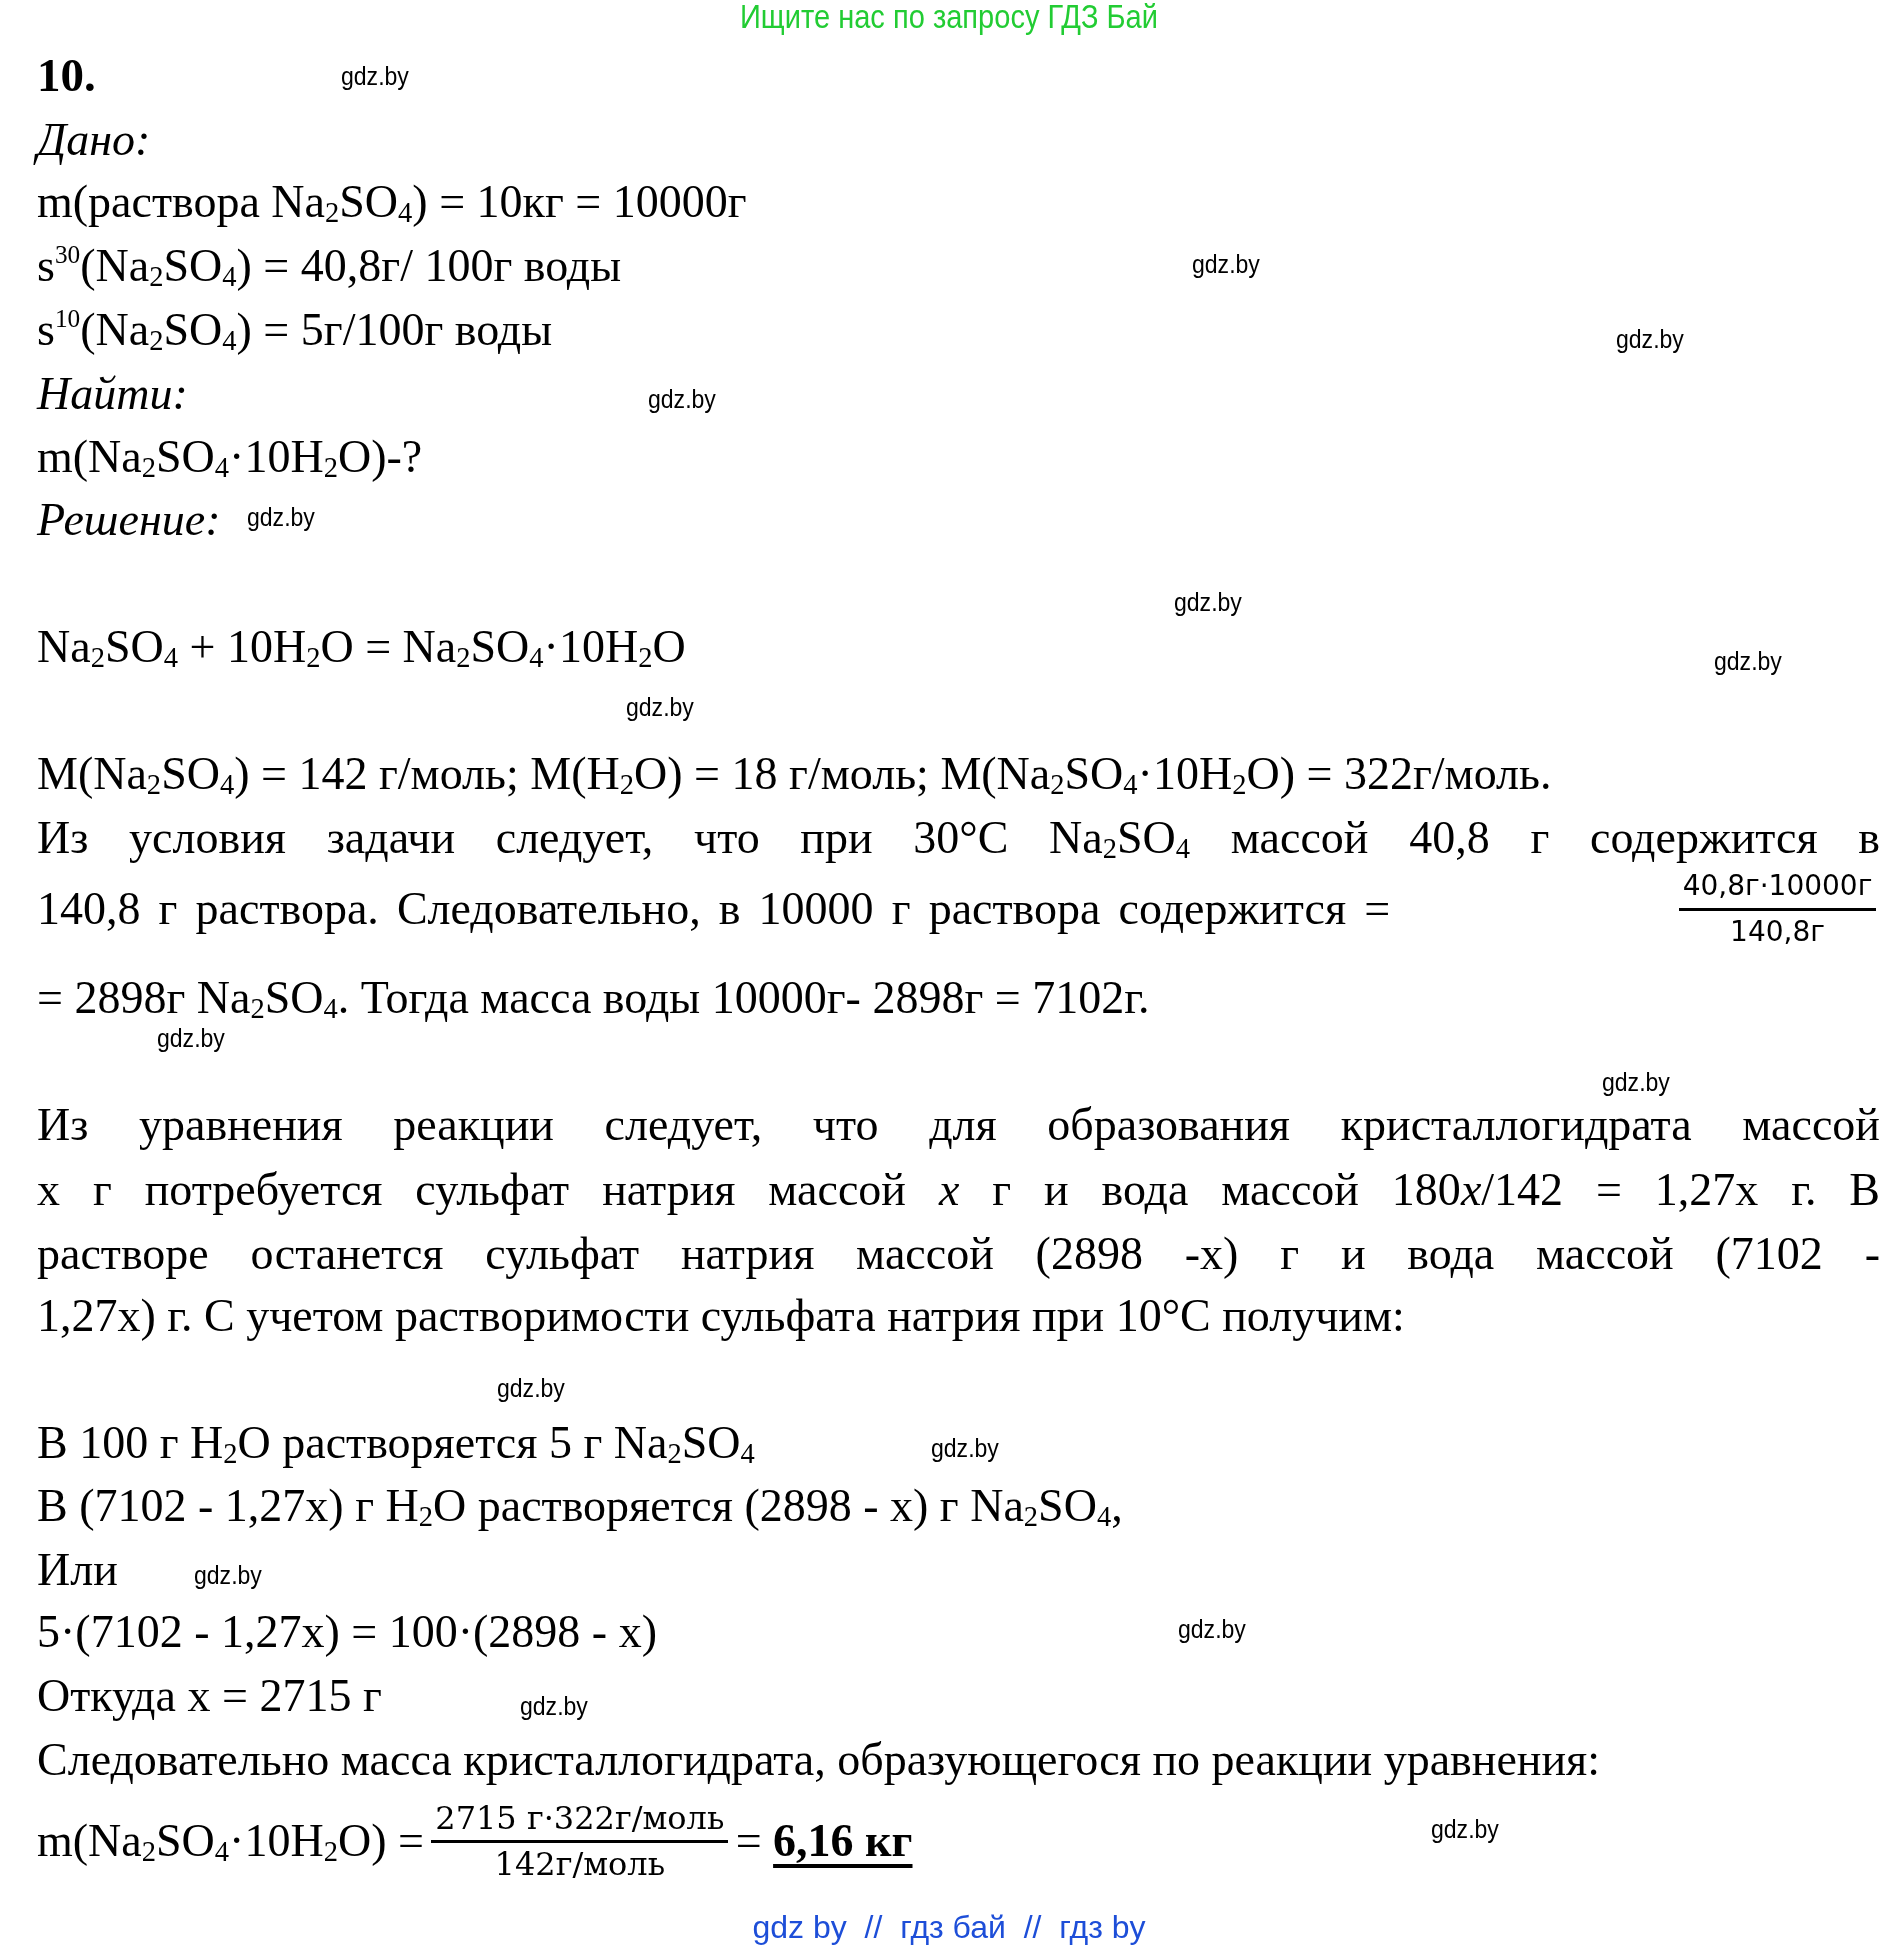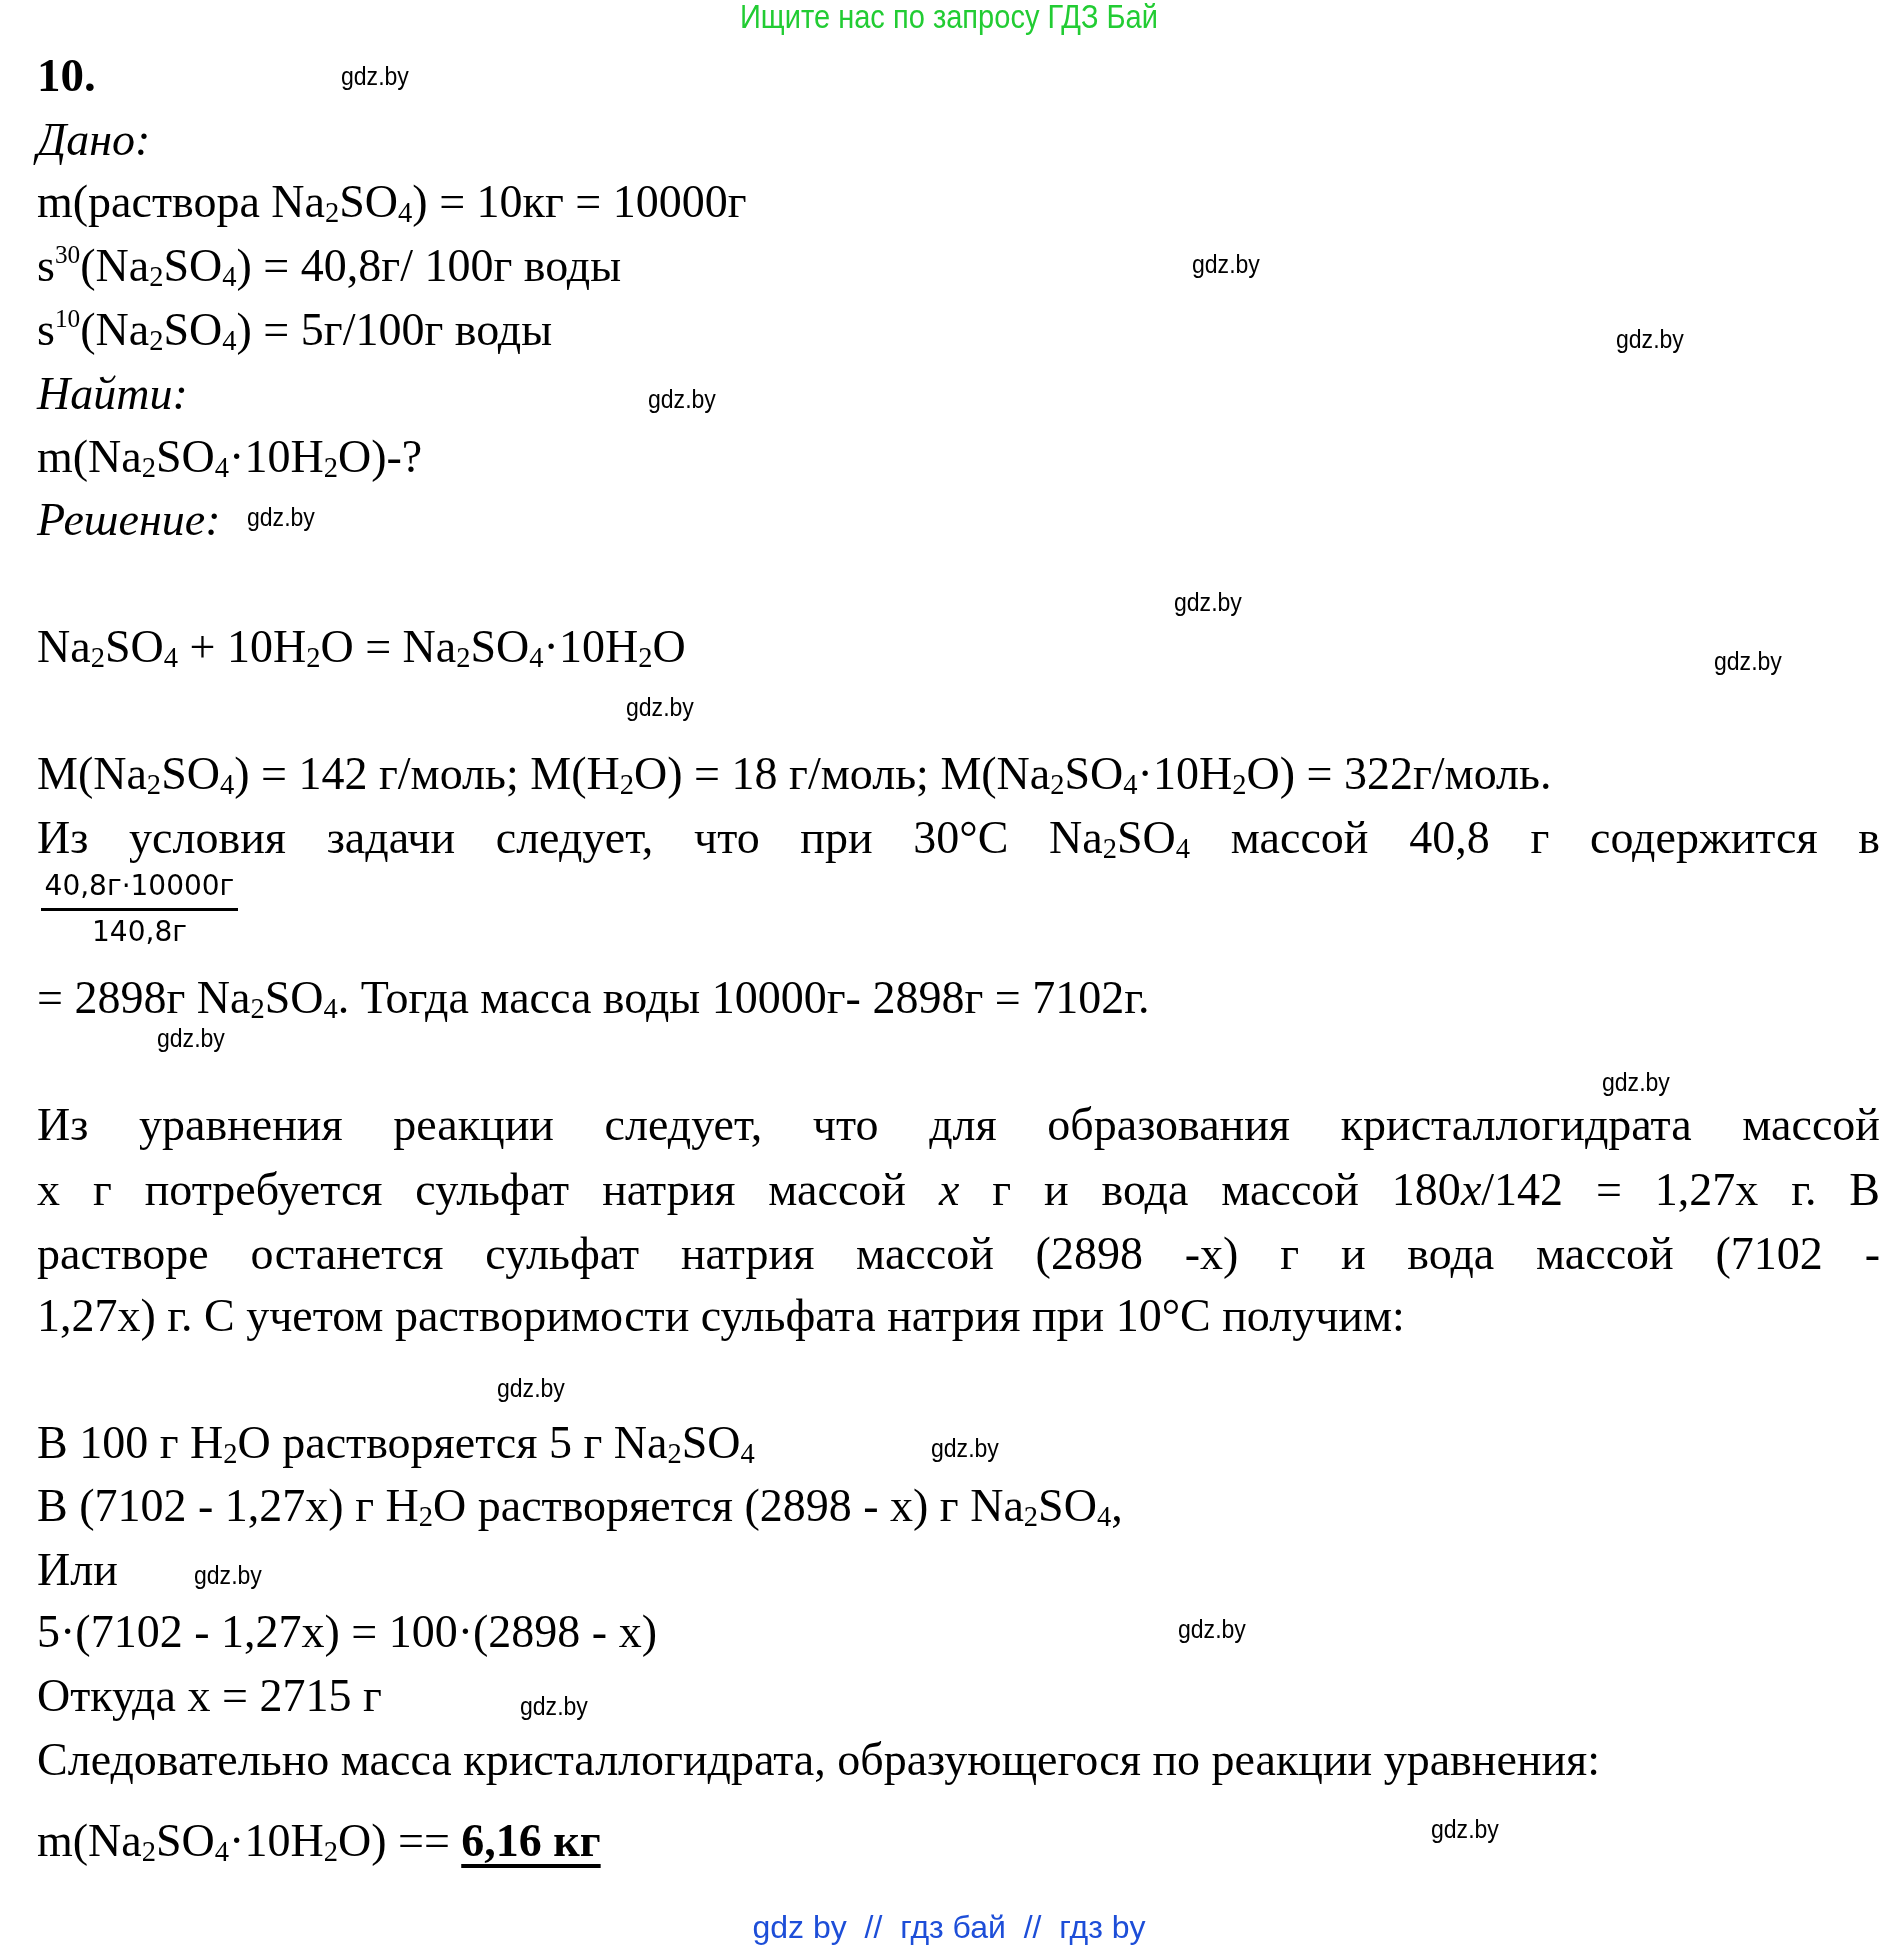--- a/index.html
+++ b/index.html
@@ -44,20 +44,21 @@
 
 <div class="ln it" style="top:491px;">Решение:</div>
 
 <div class="ln" style="top:618px;text-align:right;"><span>Na</span><sub>2</sub><span>SO</span><sub>4</sub><span> + 10H</span><sub>2</sub><span>O = Na</span><sub>2</sub><span>SO</span><sub>4</sub><span>·10H</span><sub>2</sub><span>O</span></div>
 
 <div class="ln" style="top:745px;"><span>M(Na</span><sub>2</sub><span>SO</span><sub>4</sub><span>) = 142 г/моль; M(H</span><sub>2</sub><span>O) = 18 г/моль; M(Na</span><sub>2</sub><span>SO</span><sub>4</sub><span>·10H</span><sub>2</sub><span>O) = 322г/моль.</span></div>
 
 <div class="ln just" style="top:809px;"><span>Из условия задачи следует, что при 30°C Na</span><sub>2</sub><span>SO</span><sub>4</sub><span> массой 40,8 г содержится в</span></div>
 
 <div class="ln" style="top:857px; height:104px; line-height:104px; width:1843px; display:flex; align-items:center; justify-content:space-between;">
+  <span style="word-spacing:6.6px;">140,8 г раствора. Следовательно, в 10000 г раствора содержится =</span>
   <span class="frac" style="font-family:'DejaVu Sans',sans-serif; font-size:28px;">
     <span class="n">40,8г·10000г</span>
     <span class="d">140,8г</span>
   </span>
 </div>
 
 <div class="ln" style="top:969px;"><span>= 2898г Na</span><sub>2</sub><span>SO</span><sub>4</sub><span>. Тогда масса воды 10000г- 2898г = 7102г.</span></div>
 
 <div class="ln just" style="top:1096px;">Из уравнения реакции следует, что для образования кристаллогидрата массой</div>
 <div class="ln just" style="top:1161px;"><span>x г потребуется сульфат натрия массой </span><i>x</i><span> г и вода массой 180</span><i>x</i><span>/142 = 1,27x г. В</span></div>
@@ -71,20 +72,24 @@
 <div class="ln" style="top:1541px;">Или</div>
 
 <div class="ln" style="top:1603px;">5·(7102 - 1,27x) = 100·(2898 - x)</div>
 
 <div class="ln" style="top:1667px;">Откуда x = 2715 г</div>
 
 <div class="ln" style="top:1731px; width:1843px;">Следовательно масса кристаллогидрата, образующегося по реакции уравнения:</div>
 
 <div class="ln" style="top:1789px; height:104px; line-height:104px; display:flex; align-items:center;">
   <span><span>m(Na</span><sub>2</sub><span>SO</span><sub>4</sub><span>·10H</span><sub>2</sub><span>O) =</span></span>
+  <span class="frac" style="font-family:'DejaVu Serif',serif; font-size:32px; margin:0 7.6px;">
+    <span class="n">2715 г·322г/моль</span>
+    <span class="d">142г/моль</span>
+  </span>
   <span>=</span>
   <span class="ans" style="margin-left:11.4px;">6,16 кг</span>
 </div>
 
 <div>
   <span class="wm" style="left:341px; top:62px;">gdz.by</span>
   <span class="wm" style="left:1192px; top:250px;">gdz.by</span>
   <span class="wm" style="left:1616px; top:325px;">gdz.by</span>
   <span class="wm" style="left:648px; top:385px;">gdz.by</span>
   <span class="wm" style="left:247px; top:503px;">gdz.by</span>

